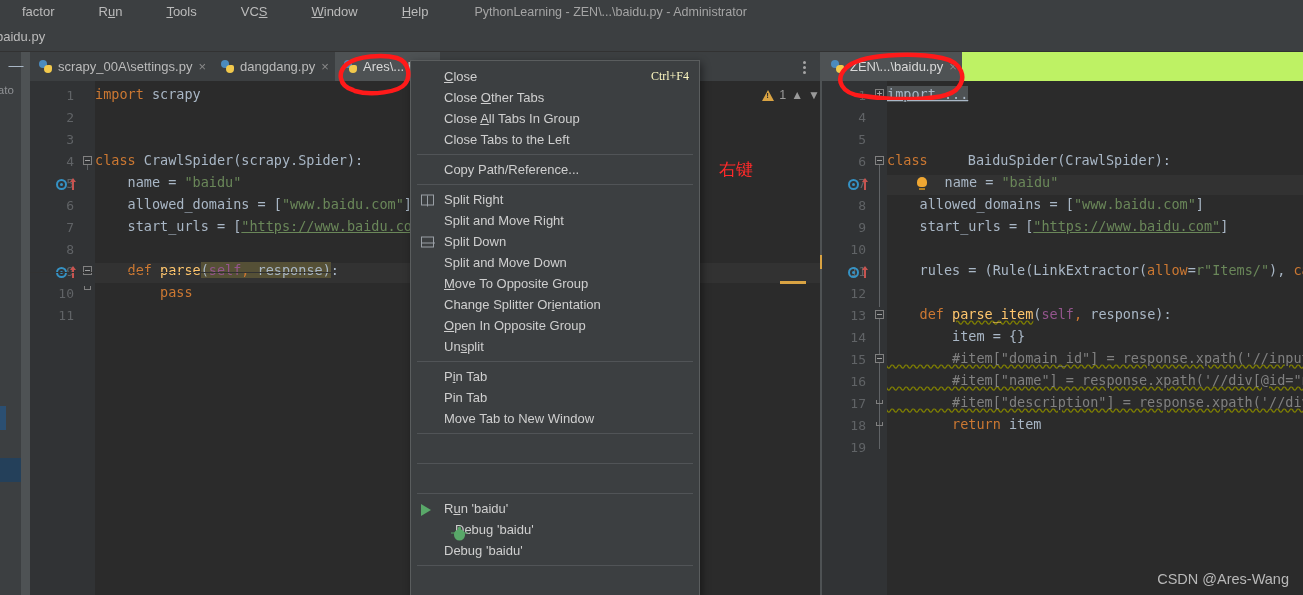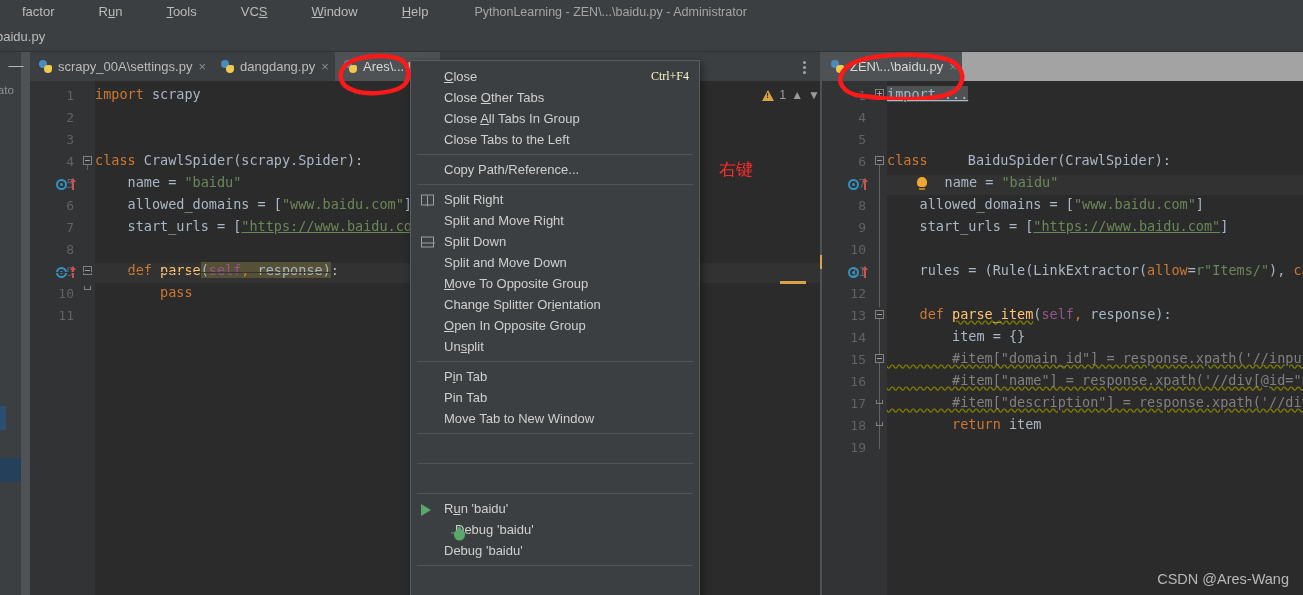--- a/index.html
+++ b/index.html
@@ -237,21 +237,21 @@
   }
 
   
   .right-splitter {
     position: absolute; left: 820px; top: 52px;
     width: 2px; height: 543px; background: #4e5254;
   }
   .tabbar-right {
     position: absolute; left: 822px; top: 52px;
     width: 481px; height: 29px;
-    background: #a3a3a3;
+    background: #bef264;
     border-bottom: 1px solid #323232;
   }
   .editor-right {
     position: absolute; left: 822px; top: 81px;
     width: 481px; height: 514px;
     background: #2b2b2b;
     overflow: hidden;
   }
   .gutter-r { position: absolute; left: 0; top: 0; width: 52px; height: 100%; background: #313335; }
   .fold-strip-r { position: absolute; left: 52px; top: 0; width: 13px; height: 100%; background: #313335; }

